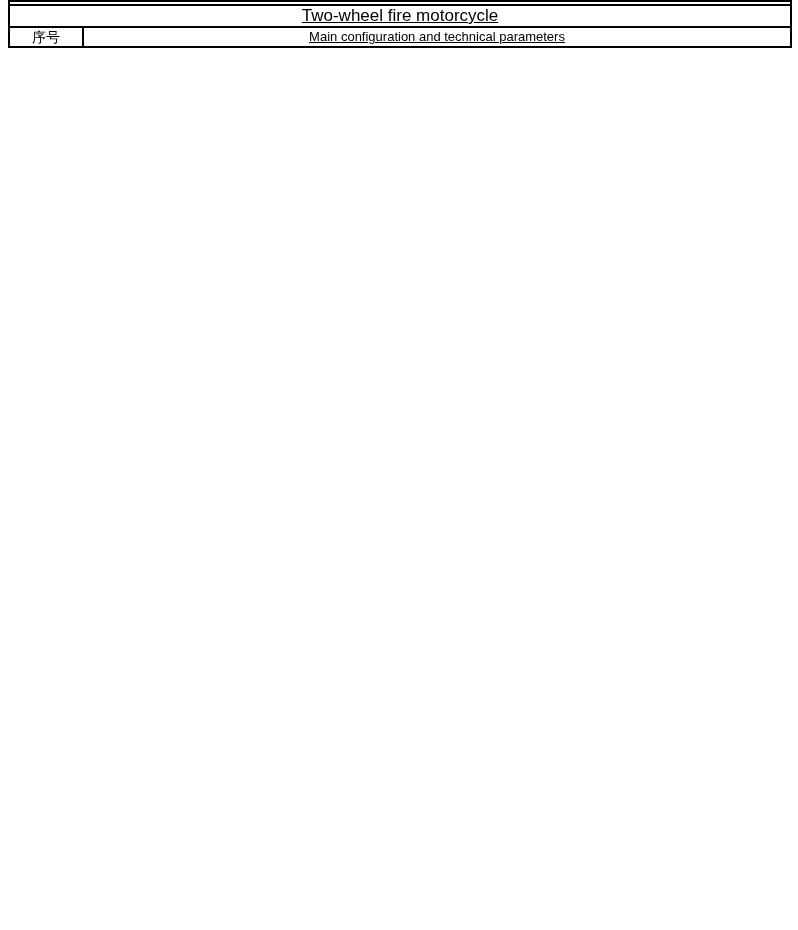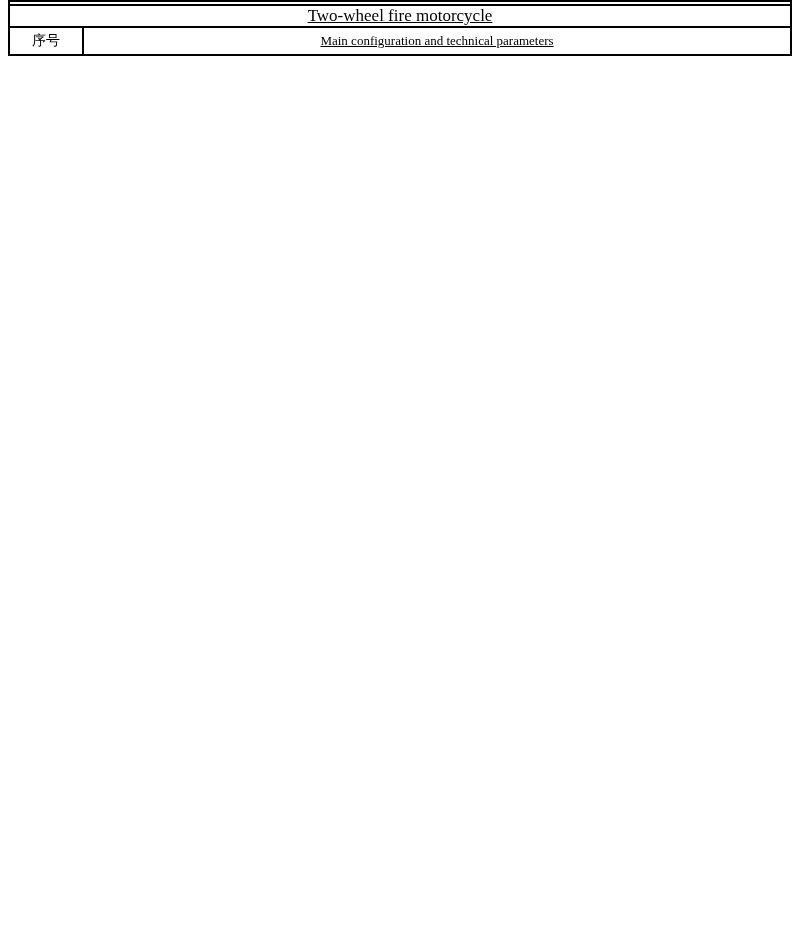--- a/index.html
+++ b/index.html
@@ -4,22 +4,22 @@
 <style>
   html,body{margin:0;padding:0;background:#ffffff;}
   body{width:798px;height:930px;overflow:hidden;font-family:"Liberation Sans",sans-serif;color:#000;}
   .page{padding:0 6px 0 8px;}
   table{border-collapse:collapse;table-layout:fixed;width:784px;border:2px solid #000;}
   td{border:2px solid #000;text-align:center;vertical-align:middle;padding:0 2px;overflow:hidden;
      font-size:14px;line-height:1.18;}
   tr{height:21px;}
   tr.sliver{height:4px;}
   tr.sliver td{line-height:0;padding:0;}
-  tr.hdr{height:28px;}
-  .mono{font-family:Liberation Serif, serif;}
+  tr.hdr{height:20px;}
+  .mono{font-family:Liberation Sans, sans-serif;}
   .u{text-decoration:underline;}
   .title-cell{font-size:17px;}
   .caption-cell{font-size:13px;}
 </style>
 </head>
 <body>
 
 <div class="page">
   <table>
     <colgroup>

